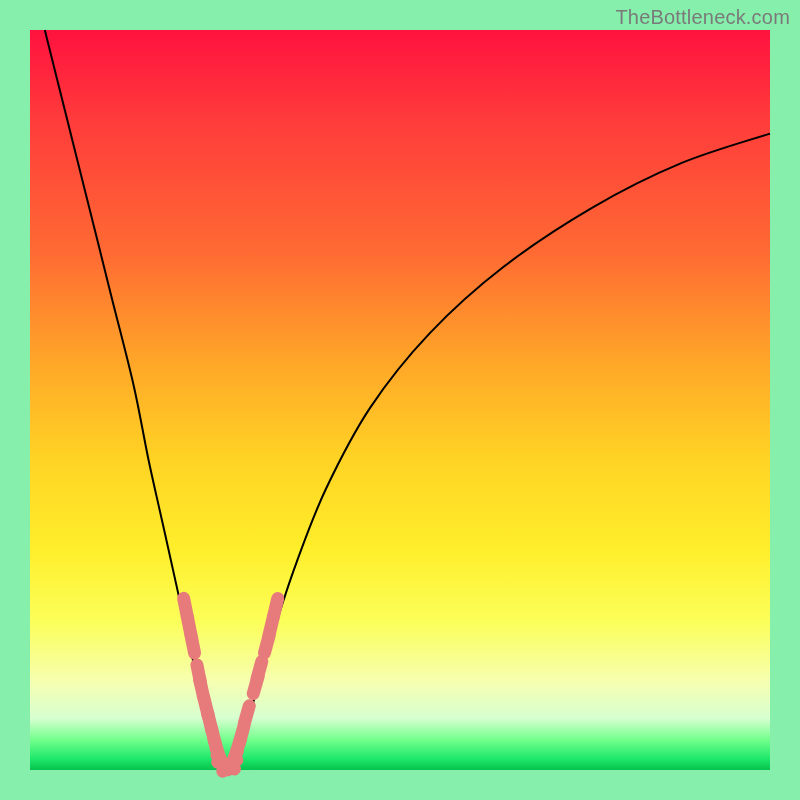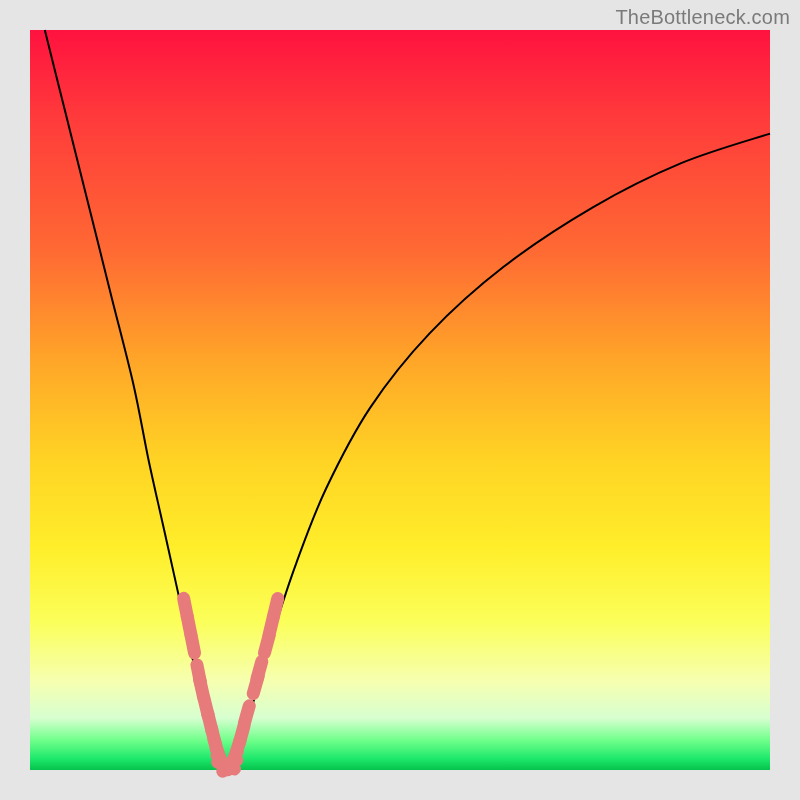--- a/index.html
+++ b/index.html
@@ -10,21 +10,21 @@
     background: #000;
     overflow: hidden;
     font-family: Arial, Helvetica, sans-serif;
   }
   .frame {
     position: absolute;
     top: 0;
     left: 0;
     width: 800px;
     height: 800px;
-    background: #e5e5e5;
+    background: #86efac;
     text-decoration: underline;
   }
   .plot-area {
     position: absolute;
     top: 30px;
     left: 30px;
     width: 740px;
     height: 740px;
     
     background: linear-gradient(to bottom,

